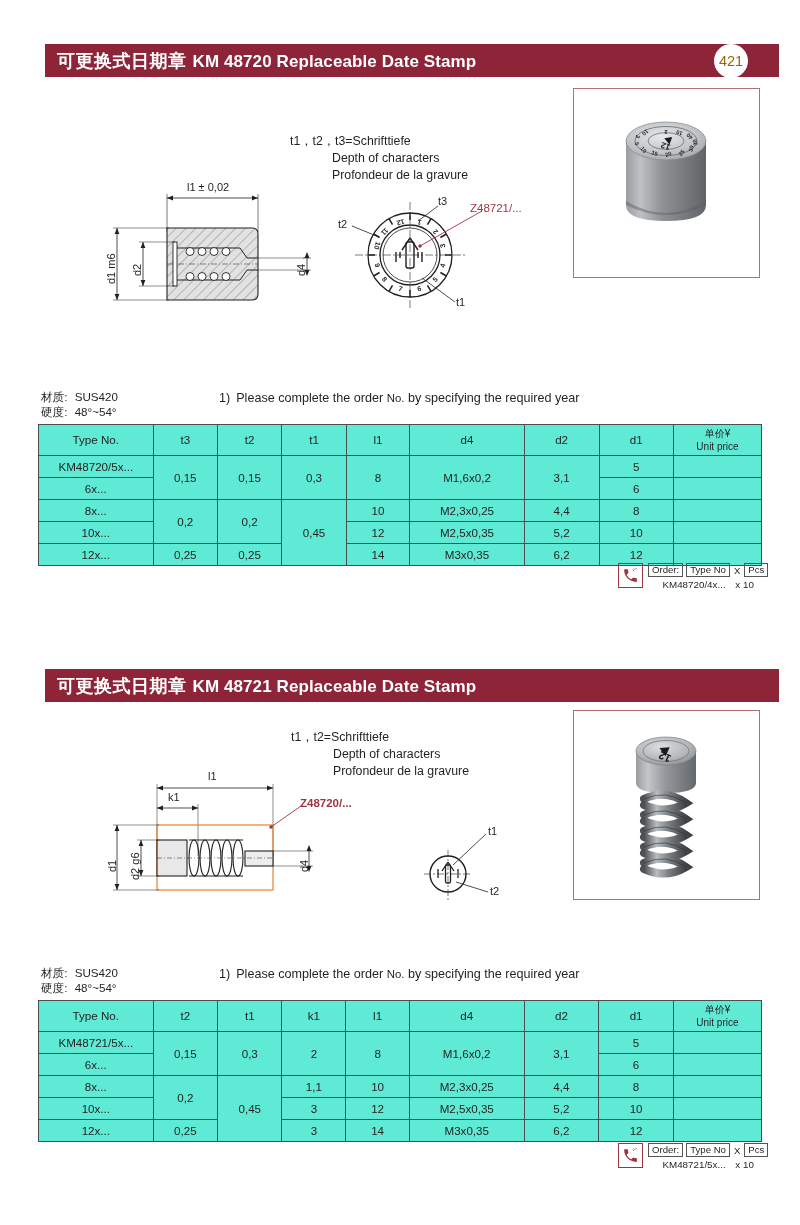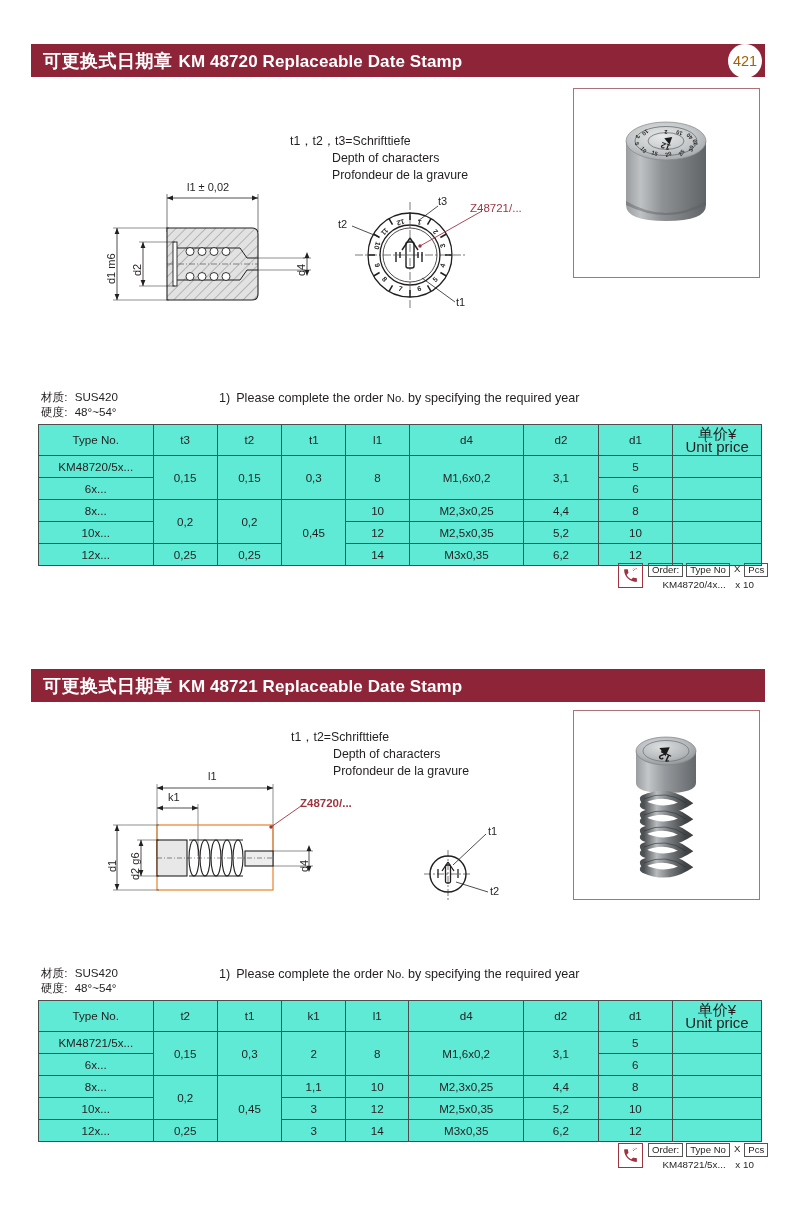--- a/index.html
+++ b/index.html
@@ -10,21 +10,21 @@
     font-family: "Liberation Sans", sans-serif;
     color: #231f20;
     position: relative;
     overflow: hidden;
   }
 
   .page { position: relative; width: 800px; height: 1225px; }
 
   
   .section { position: absolute; left: 0; width: 800px; }
-  .hdr-wrap { position: relative; margin: 0 31px; height: 33px; }
+  .hdr-wrap { position: relative; margin: 0 45px; height: 33px; }
   .hdr-bar {
     position: absolute; left: 0; top: 0;
     width: 734px; height: 33px;
     background: #8e2437;
     display: flex; align-items: center;
   }
   .hdr-title {
     color: #ffffff;
     font-size: 17.5px;
     font-weight: bold;
@@ -93,32 +93,32 @@
   table.spec td, table.spec th {
     border: 1px solid #4d4d4d;
     text-align: center;
     vertical-align: middle;
     font-weight: normal;
     padding: 0 2px;
     color: #231f20;
   }
   table.spec thead th { height: 31px; line-height: 13.5px; }
   table.spec tbody td { height: 22px; }
-  .th-2line { font-size: 15px; line-height: 13.5px; }
+  .th-2line { font-size: 10px; line-height: 13.5px; }
 
   
   .orderbox { position: absolute; display: flex; align-items: flex-start; }
   .phone-cell {
     width: 25px; height: 25px;
     border: 1px solid #9e3440;
     display: flex; align-items: center; justify-content: center;
     margin-right: 5px; flex: none;
   }
   .order-right { display: flex; flex-direction: column; }
-  .order-top { display: flex; gap: 3px; font-size: 9.6px; }
+  .order-top { display: flex; align-items: center; gap: 3px; font-size: 9.6px; }
   .order-top .chip {
     border: 1px solid #555; padding: 0px 3px; line-height: 12px;
     white-space: nowrap; color: #231f20;
   }
   .order-top .xsym { padding: 0 1px; color: #231f20; }
   .order-bot {
     font-size: 9.8px; color: #231f20; margin-top: 2px;
     text-align: center; white-space: nowrap;
   }
   .order-bot .mult { margin-left: 7px; }

